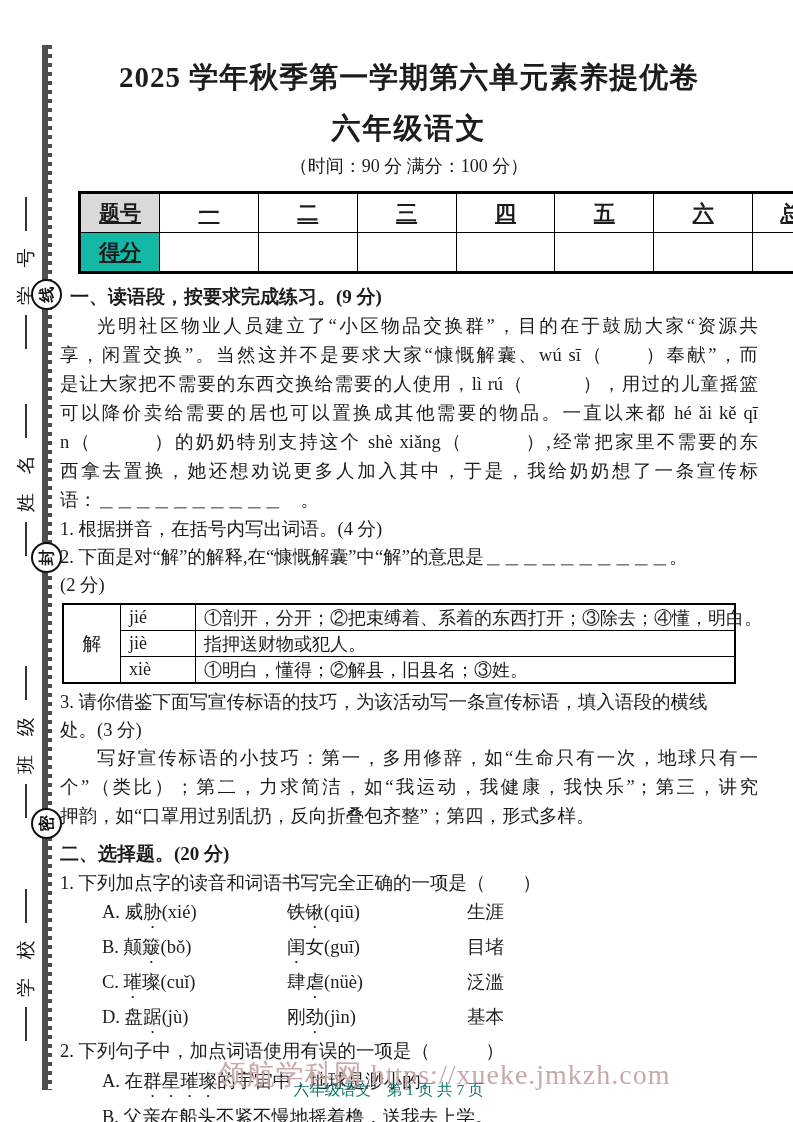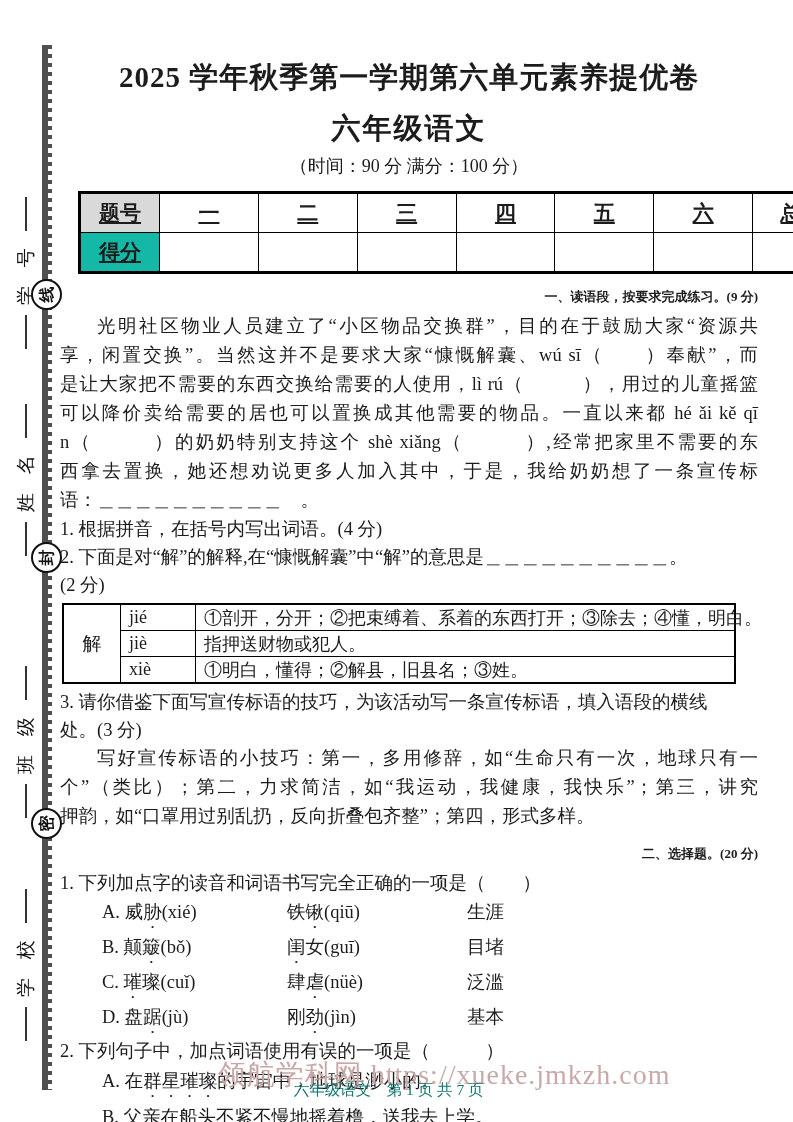--- a/index.html
+++ b/index.html
@@ -21,21 +21,21 @@
   .main{position:absolute;left:60px;top:40px;width:698px;}
   .title1{font-size:29px;font-weight:bold;text-align:center;line-height:38px;margin-top:18px;letter-spacing:1px;}
   .title2{font-size:29px;font-weight:bold;text-align:center;line-height:36px;margin-top:14px;letter-spacing:2px;}
   .exam-info{font-size:18px;text-align:center;line-height:24px;margin-top:8px;}
 
   table.score{border-collapse:collapse;margin:13px 0 8px 18px;width:775px;table-layout:fixed;
     border:3px solid #000;text-decoration:underline;}
   table.score td{border:1px solid #000;height:38px;text-align:center;font-size:21px;font-weight:bold;padding:0;}
   table.score td.gray{background:#d9d9d9;width:78px;}
 
-  .sec-heading{font-size:13px;font-weight:bold;line-height:30px;margin-top:8px;text-align:right;}
+  .sec-heading{font-size:19px;font-weight:bold;line-height:30px;margin-top:8px;}
   .pline{font-size:18.5px;line-height:29px;white-space:nowrap;}
   .jl{text-align:justify;text-align-last:justify;white-space:normal;}
   .indent{text-indent:2em;}
   .qline{font-size:18.5px;line-height:28px;white-space:nowrap;}
 
   table.jie{border-collapse:collapse;margin:4px 0 4px 2px;width:674px;border:2px solid #000;table-layout:fixed;}
   table.jie td{border:1px solid #000;font-size:18px;padding:0 8px;height:25px;white-space:nowrap;}
   table.jie td.cchar{width:40px;text-align:center;font-size:19px;}
   table.jie td.cpy{width:58px;text-align:left;font-family:"Liberation Serif","DejaVu Serif",serif;}
 

